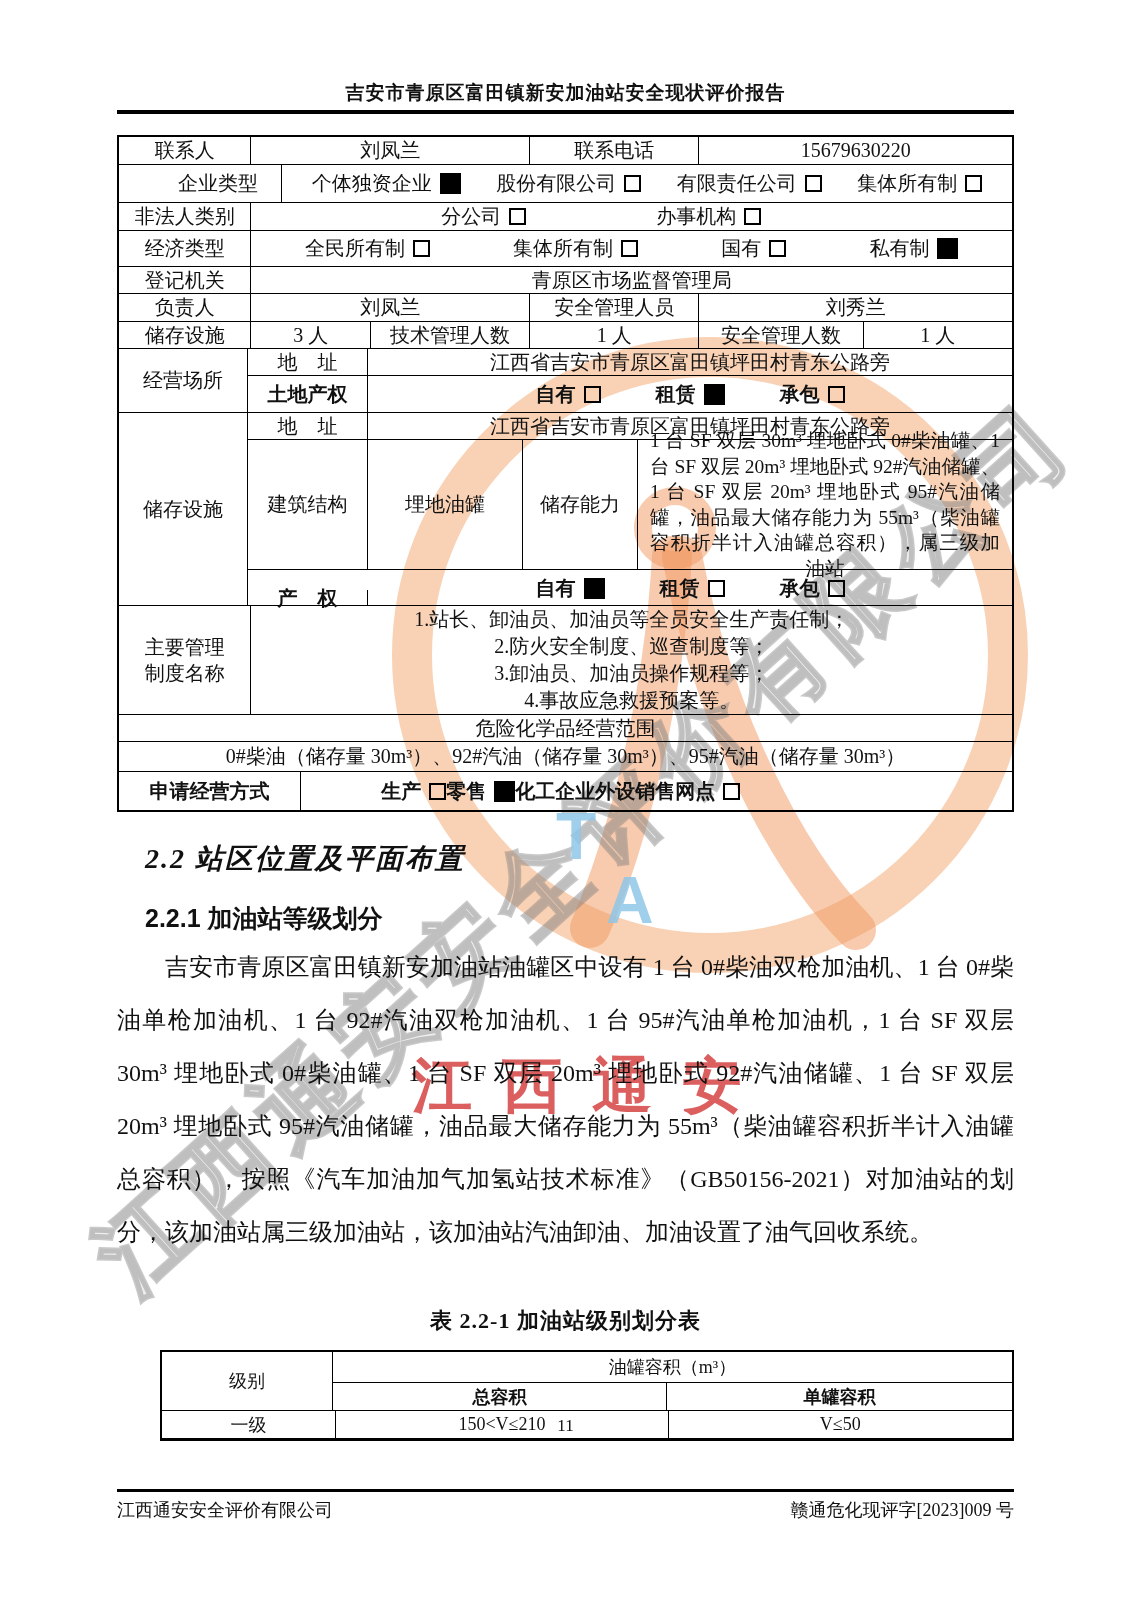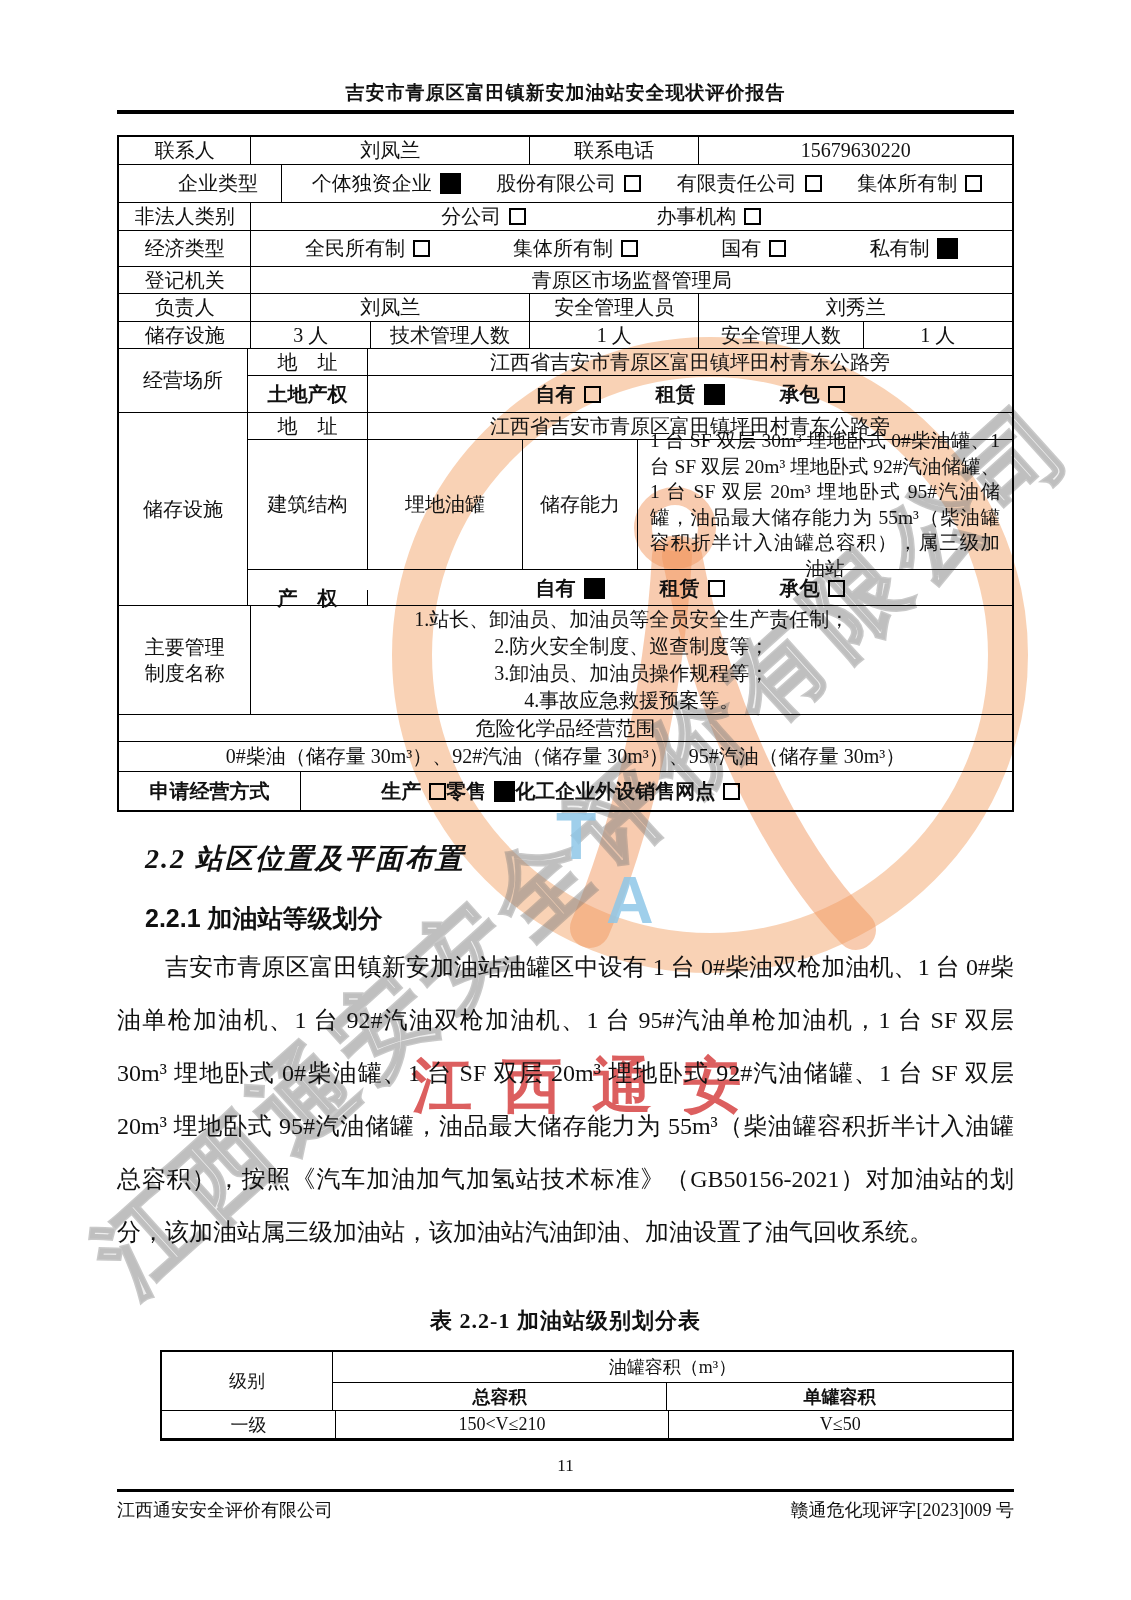--- a/index.html
+++ b/index.html
@@ -91,21 +91,21 @@
     font-size:22px; font-weight:600; letter-spacing:1px;
   }
 
   
   .gtable {
     position:absolute; left:160px; top:1350px; width:854px;
     border:2px solid #000; font-size:18px;
   }
   .gtable .td { padding:0 2px; }
 
-  .pagenum { position:absolute; top:1456px; left:0; width:100%; text-align:center; font-size:17px; }
+  .pagenum { position:absolute; top:1416px; left:0; width:100%; text-align:center; font-size:17px; }
   .foot-rule { position:absolute; top:1489px; left:117px; width:897px; height:3px; background:#000; }
   .footer {
     position:absolute; top:1498px; left:117px; width:897px; display:flex;
     justify-content:space-between; font-size:18px;
   }
 </style>
 </head>
 <body>
 
 <div class="page">

